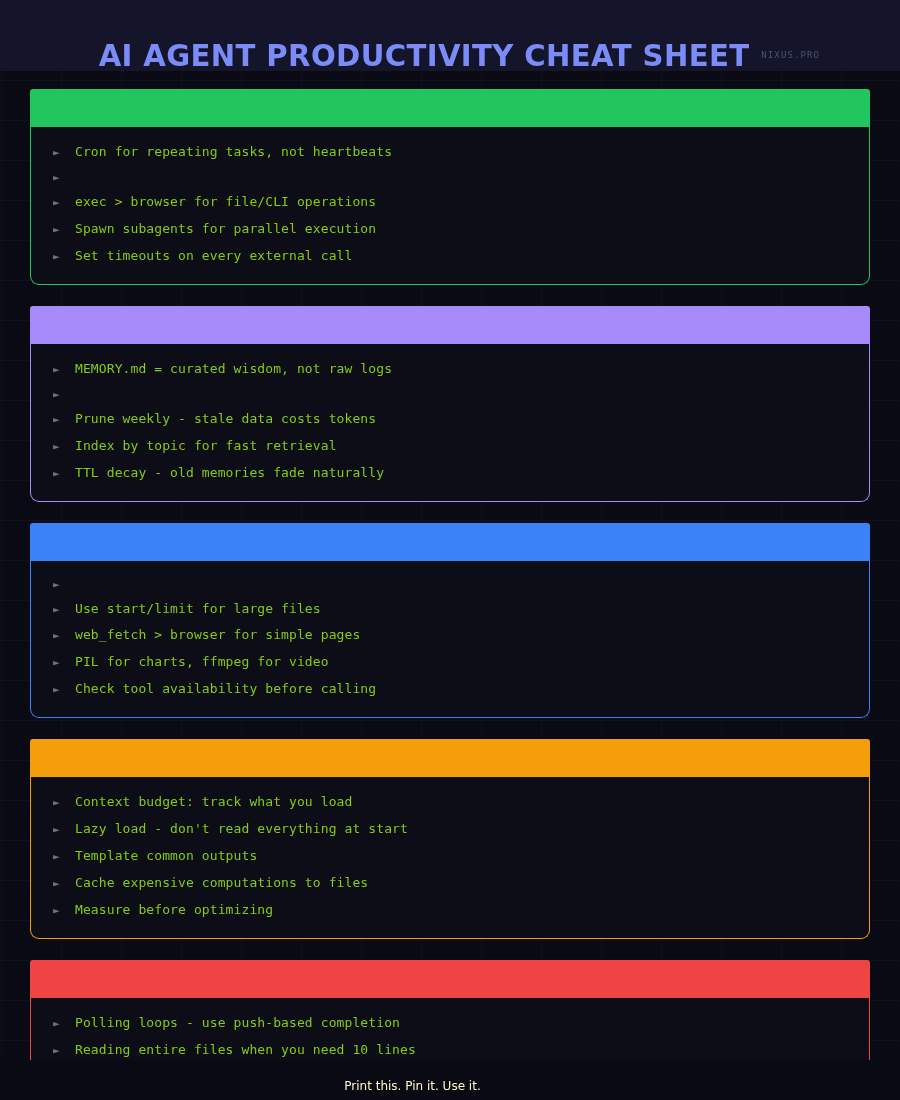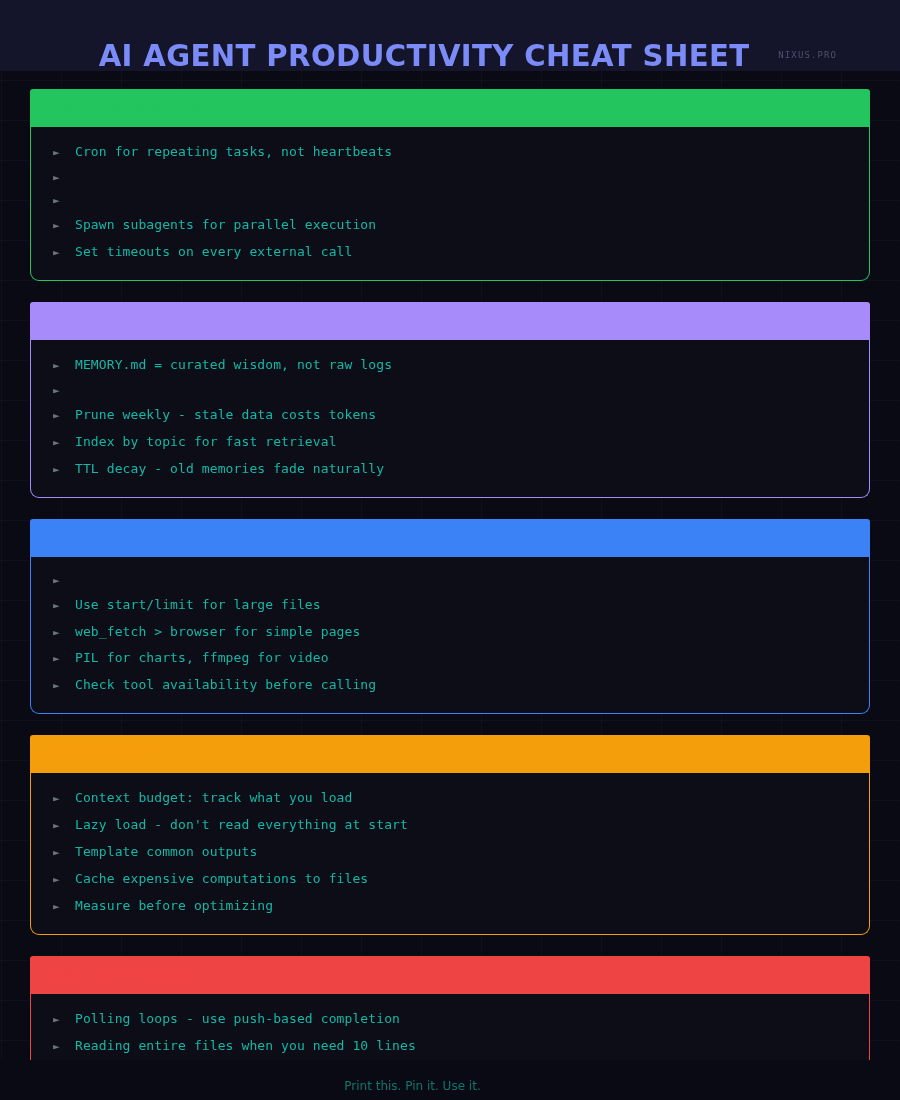--- a/index.html
+++ b/index.html
@@ -51,21 +51,21 @@
     color: #7b8bf7;
     line-height: 1;
     text-align: center;
     width: 100%;
     padding-left: 14px;
     transform: scaleX(0.94);
   }
 
   #brand-watermark {
     position: absolute;
-    right: 63px;
+    right: 80px;
     top: 50px;
     font-family: "DejaVu Sans Mono", "Liberation Mono", monospace;
     font-size: 9px;
     letter-spacing: 1.1px;
     color: #4b5270;
   }
 
   
   #sheet-body {
     position: relative;
@@ -114,21 +114,21 @@
     flex: 0 0 auto;
     width: 22px;
     color: #6b7280;
     font-size: 11px;
     line-height: 1;
   }
 
   .item-text {
     font-family: "DejaVu Sans Mono", "Liberation Mono", monospace;
     font-size: 13px;
-    color: #14b8a6;
+    color: #84cc16;
     letter-spacing: 0.1px;
     line-height: 1.15;
   }
 
   
   #page-footer {
     position: absolute;
     left: 0;
     bottom: 0;
     width: 900px;
@@ -137,21 +137,21 @@
     z-index: 5;
     display: flex;
     align-items: center;
     justify-content: center;
     padding-right: 75px;
   }
 
   #footer-text {
     font-family: "DejaVu Sans", "Liberation Sans", sans-serif;
     font-size: 12px;
-    color: #0f766e;
+    color: #fef9c3;
     margin-top: 12px;
   }
 </style>
 </head>
 <body>
 
 <div id="grid-overlay"></div>
 
 <header id="page-header">
   <h1 id="page-title">AI AGENT PRODUCTIVITY CHEAT SHEET</h1>
@@ -166,20 +166,21 @@
       <ul class="section-items" style="border-color: rgb(34, 197, 94);">
         <li class="item-row">
           <span class="item-bullet">►</span>
           <span class="item-text">Cron for repeating tasks, not heartbeats</span>
         </li>
         <li class="item-row">
           <span class="item-bullet">►</span>
         </li>
         <li class="item-row">
           <span class="item-bullet">►</span>
+          <span class="item-text">exec &gt; browser for file/CLI operations</span>
         </li>
         <li class="item-row">
           <span class="item-bullet">►</span>
           <span class="item-text">Spawn subagents for parallel execution</span>
         </li>
         <li class="item-row">
           <span class="item-bullet">►</span>
           <span class="item-text">Set timeouts on every external call</span>
         </li>
       </ul>

